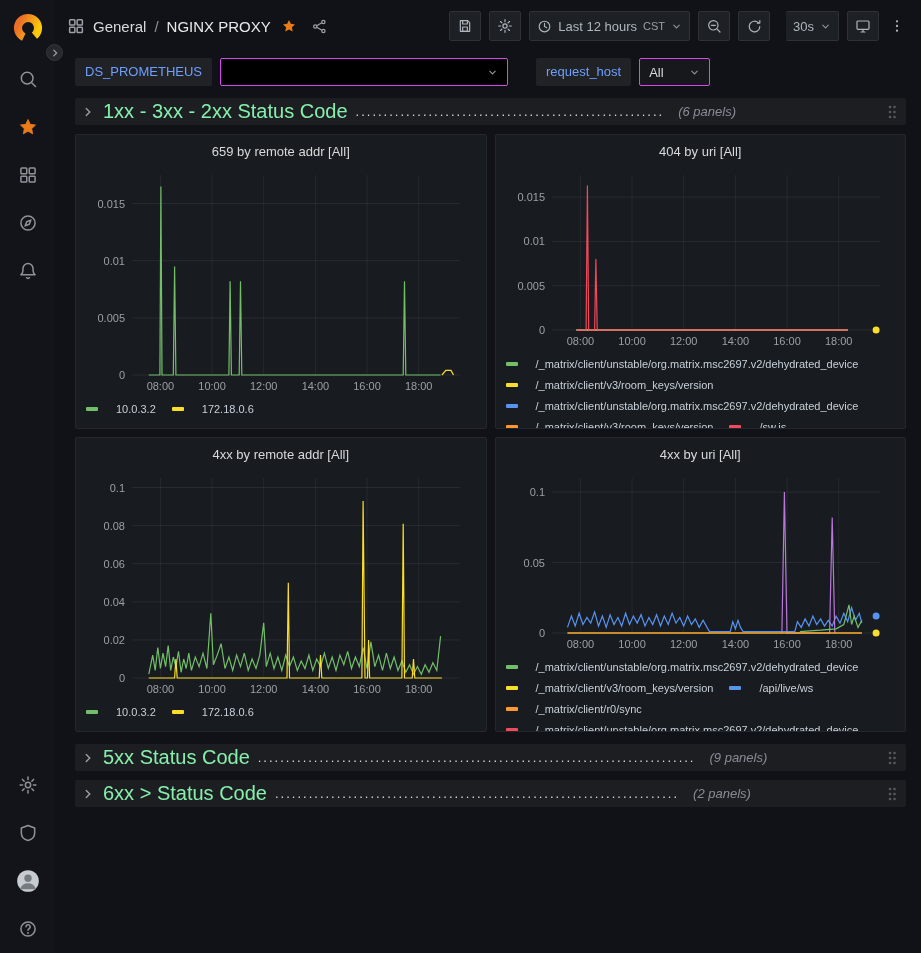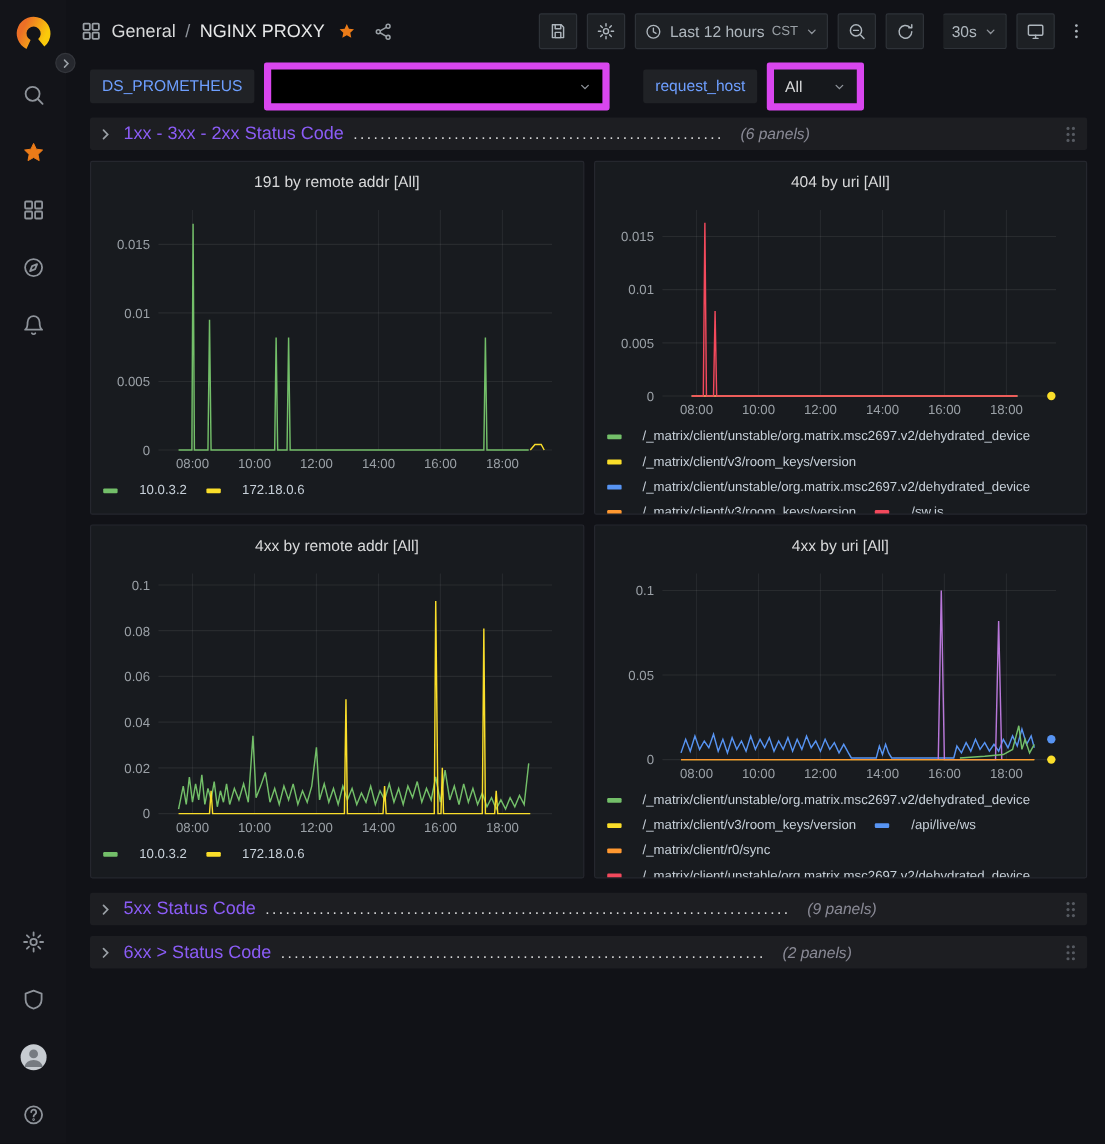--- a/index.html
+++ b/index.html
@@ -38,33 +38,33 @@
     background:#1d2024; border:1px solid #2e3238; border-radius:2px; color:#aeb6bd; cursor:pointer; font-size:13px;
     font-family:inherit; }
   .btn-group { display:flex; }
   .btn-group .tbtn + .tbtn { border-left:none;margin-left:16px; }
   .tz { font-size:11px; color:#9aa0a6; }
   .kebab { border:none; background:transparent; min-width:20px; padding:0 2px; }
 
   .subbar { height:40px; flex:0 0 40px; display:flex; align-items:center; padding:0 14px 0 20px; gap:8px; }
   .var-label { height:28px; line-height:28px; padding:0 10px; background:#202226; border-radius:2px;
     color:#6e9fff; font-weight:500; font-size:13px; }
-  .var-value { height:40px; display:flex; align-items:center; gap:25px; padding:0 9px;
-    background:#16181c; border:6px solid #d946ef; border-radius:2px; color:#d8d9da; cursor:pointer; }
+  .var-value { height:28px; display:flex; align-items:center; gap:25px; padding:0 9px;
+    background:#16181c; border:1px solid #d946ef; border-radius:2px; color:#d8d9da; cursor:pointer; }
   .var-value.redacted { width:288px; background:#000; justify-content:flex-end; }
   .var-gap { width:12px; }
   .caret { color:#8e939a; display:flex; align-items:center; }
 
   
   .dash { flex:1; padding:6px 15px 0 20px; overflow:hidden; }
   .row-header { height:27px; display:flex; align-items:center; gap:8px; padding:0 8px 0 6px; margin-bottom:9px;
     border-radius:2px; cursor:pointer; }
   .row-header.collapsed { background:rgba(255,255,255,0.05); }
   .row-chevron { color:#9aa0a6; display:flex; align-items:center; }
-  .row-title { font-size:15px; font-weight:500; color:#8b5cf6; white-space:nowrap; }
+  .row-title { font-size:20px; font-weight:500; color:#86efac; white-space:nowrap; }
   .row-dots { font-size:13px; letter-spacing:2px; color:#d8d9da; white-space:nowrap; overflow:hidden; }
   .row-count { font-size:13px; font-style:italic; color:rgba(204,204,220,0.62); white-space:nowrap; margin-left:6px; }
   .row-drag { margin-left:auto; color:#565a61; display:flex; align-items:center; cursor:grab; }
 
   .panels-grid { display:grid; grid-template-columns:1fr 1fr; grid-template-rows:295px 295px; gap:8px; margin-bottom:12px; }
   .panel { background:#181b1f; border:1px solid #25272e; border-radius:2px; padding:6px 10px 4px 10px; overflow:hidden; }
   .panel-title { text-align:center; font-size:13px; font-weight:500; color:#d8d9da; height:24px; line-height:22px; cursor:pointer; white-space:nowrap; }
   .chart { width:100%; }
   svg text { font-family:"Liberation Sans","DejaVu Sans",sans-serif; }
 
@@ -290,21 +290,21 @@
               <circle cx="8.5" cy="10" r="1.3"></circle>
               <circle cx="4" cy="15" r="1.3"></circle>
               <circle cx="8.5" cy="15" r="1.3"></circle>
             </svg>
         </span>
       </div>
 
 
       <div class="panels-grid">
         <section class="panel">
-          <header class="panel-title">191 by remote addr [All]</header>
+          <header class="panel-title">659 by remote addr [All]</header>
           <div class="chart"><svg width="390" height="230">
                 <line x1="74.4" y1="10" x2="74.4" y2="210" stroke="rgba(255,255,255,0.06)"></line>
                 <text x="74.4" y="225" text-anchor="middle" fill="#9aa0a6" font-size="11">08:00</text>
                 <line x1="126.1" y1="10" x2="126.1" y2="210" stroke="rgba(255,255,255,0.06)"></line>
                 <text x="126.1" y="225" text-anchor="middle" fill="#9aa0a6" font-size="11">10:00</text>
                 <line x1="177.7" y1="10" x2="177.7" y2="210" stroke="rgba(255,255,255,0.06)"></line>
                 <text x="177.7" y="225" text-anchor="middle" fill="#9aa0a6" font-size="11">12:00</text>
                 <line x1="229.4" y1="10" x2="229.4" y2="210" stroke="rgba(255,255,255,0.06)"></line>
                 <text x="229.4" y="225" text-anchor="middle" fill="#9aa0a6" font-size="11">14:00</text>
                 <line x1="281.0" y1="10" x2="281.0" y2="210" stroke="rgba(255,255,255,0.06)"></line>

